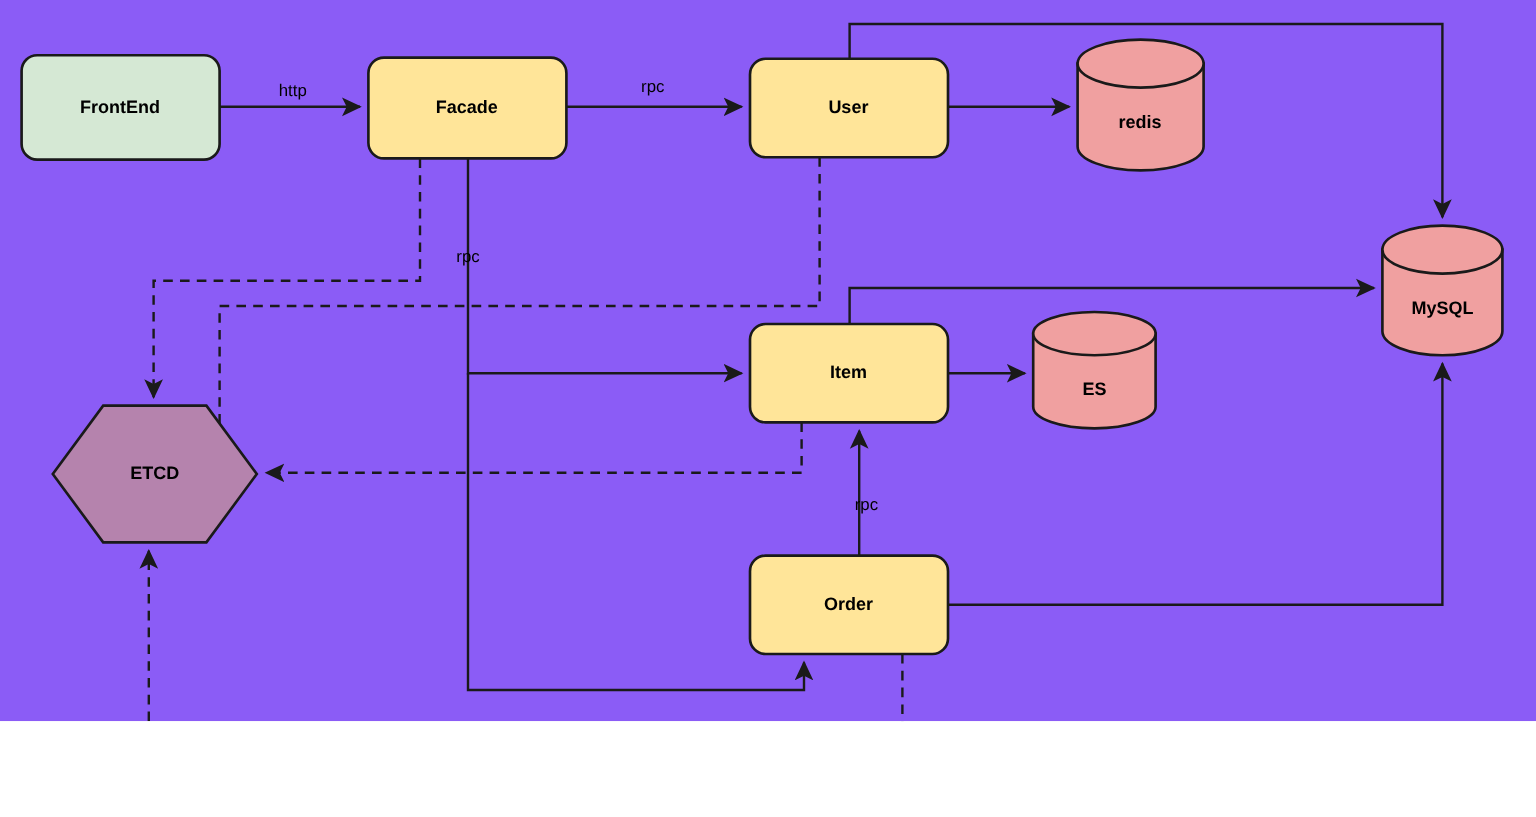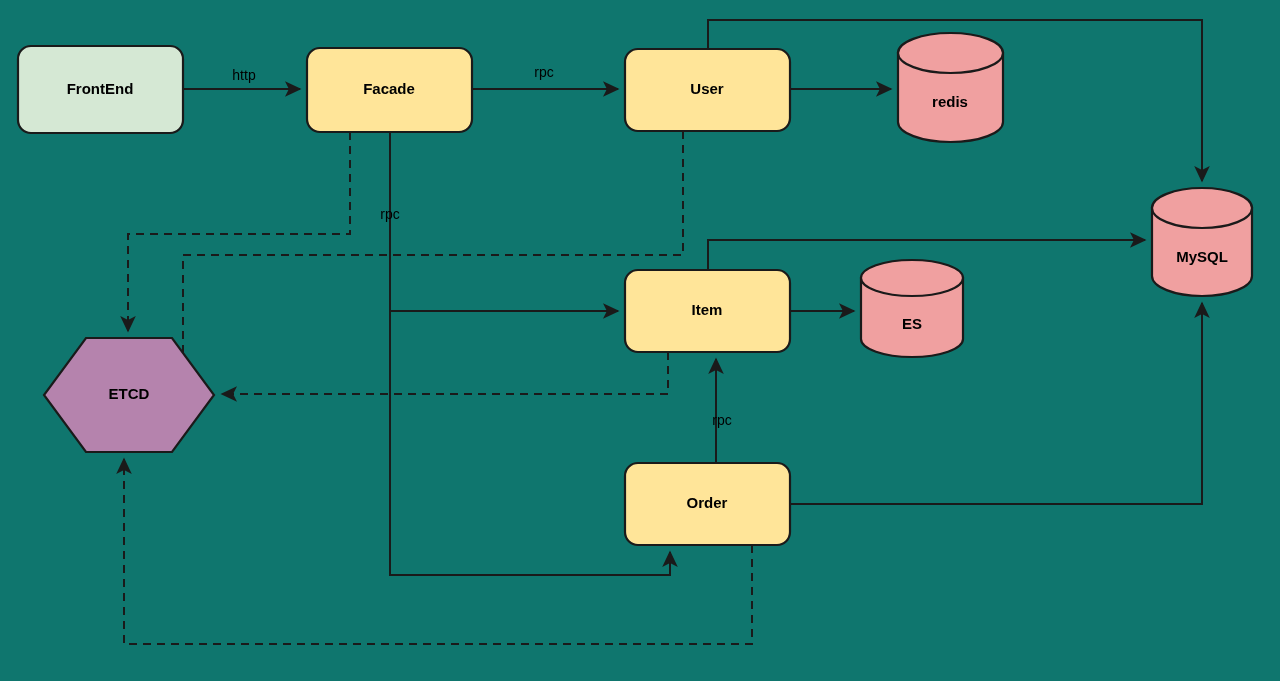--- a/index.html
+++ b/index.html
@@ -6,22 +6,22 @@
     margin: 0;
     padding: 0;
     background: #ffffff;
   }
   body {
     font-family: "Liberation Sans", sans-serif;
   }
   #canvas {
     position: relative;
     width: 1280px;
-    height: 681px;
-    background: #0f766e;
+    height: 601px;
+    background: #8b5cf6;
     overflow: hidden;
   }
   #diagram-svg {
     position: absolute;
     left: 0;
     top: 0;
     width: 1280px;
     height: 681px;
   }
   .node-label {

